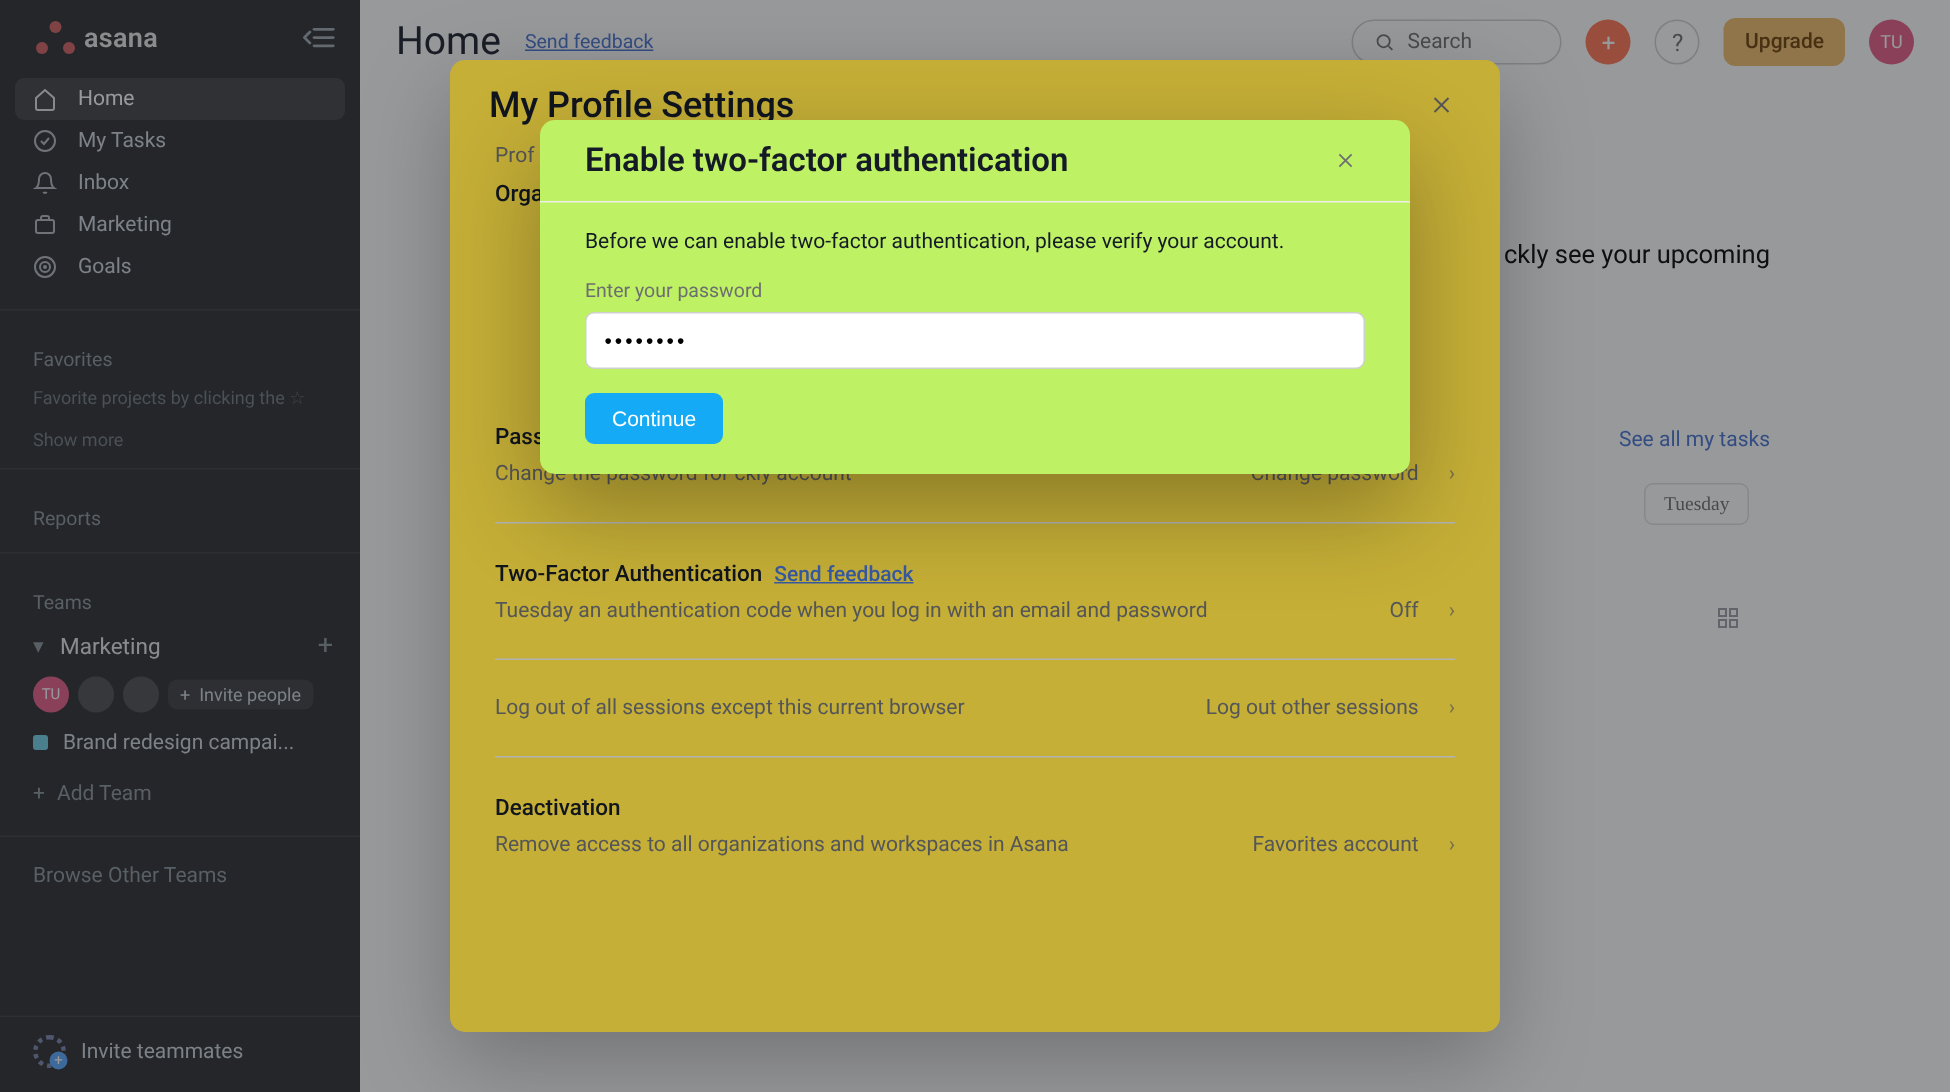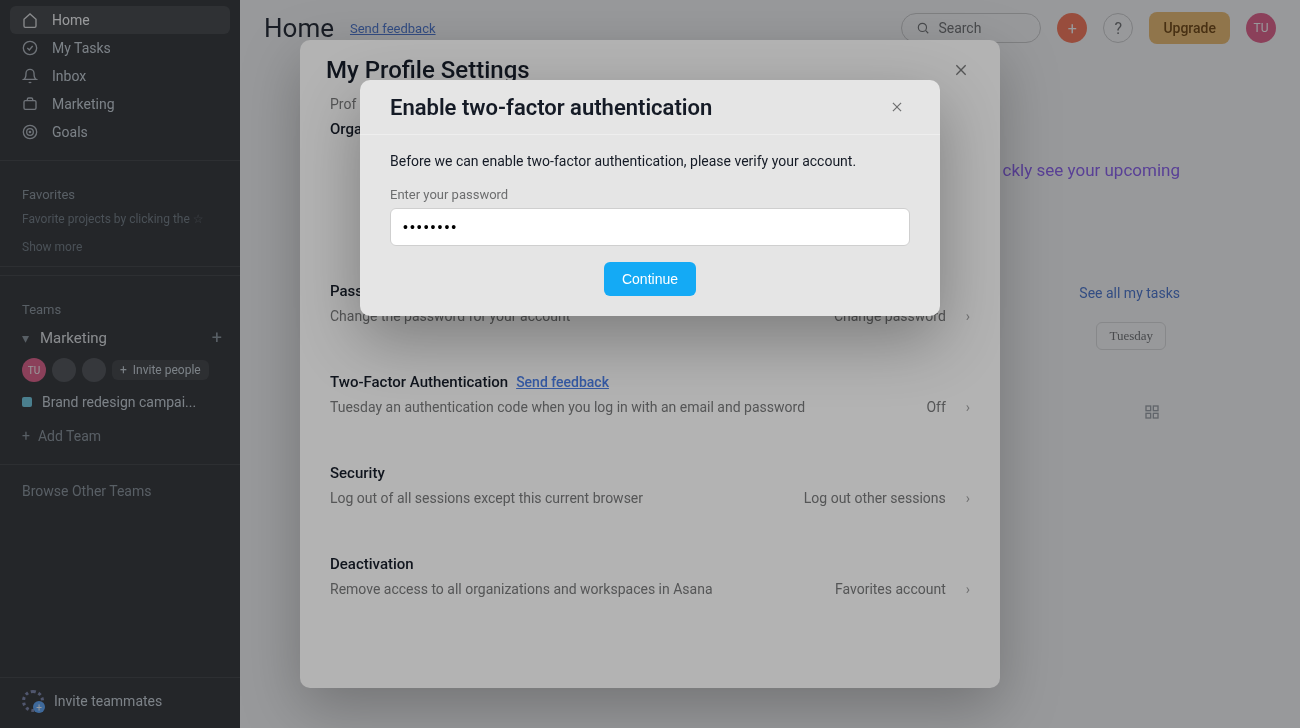--- a/index.html
+++ b/index.html
@@ -63,49 +63,67 @@
   .circle-btn.add{ background:#ff7452; color:#fff;}
   .circle-btn.help{ border:1px solid #cfcfcf; color:#6d6e6f;}
   .upgrade { background:#f1bd6c; color:#6b3e04; padding:8px 14px; border-radius:8px; font-size:14px; font-weight:500;}
   .user-av { width:30px; height:30px; border-radius:50%; background:#e85b88; color:#fff; display:flex; align-items:center; justify-content:center; font-size:12px;}
   .see-all { color:#4573d2; font-size:14px; position:absolute; right:120px; top:285px; }
   .tuesday { border:1px solid #e0e0e0; border-radius:6px; padding:5px 12px; font-size:13px; color:#6d6e6f; position:absolute; right:134px; top:322px;font-family:Liberation Serif, serif;}
   .grid-icon { position:absolute; right:140px; top:404px; color:#9aa0a6;}
 
   
   .scrim { position:absolute; inset:0; background:rgba(30,32,36,.46); }
-  .settings-panel { position:absolute; left:300px; top:40px; width:700px; height:648px; background:#e5e5e5; border-radius:10px; box-shadow:0 20px 60px rgba(0,0,0,.25); overflow:hidden;}
+  .settings-panel { position:absolute; left:300px; top:40px; width:700px; height:648px; background:#fde047; border-radius:10px; box-shadow:0 20px 60px rgba(0,0,0,.25); overflow:hidden;}
   .sp-header { display:flex; align-items:center; justify-content:space-between; padding:16px 26px 8px; }
   .sp-title { font-size:24px; font-weight:500; color:#151b26;}
   .close-x { width:26px; height:26px; color:#6d6e6f; display:flex; align-items:center; justify-content:center; cursor:pointer; }
   .sp-body { padding:0 30px 30px; color:#151b26; font-size:14px; }
   .sec { border-bottom:1px solid #e5e5e5; padding:24px 0;}
   .sec h3 { font-size:15px; font-weight:500; margin-bottom:8px; }
   .sec .row2 { display:flex; align-items:center; justify-content:space-between; color:#6d6e6f; }
   .link-inline { color:#4573d2; text-decoration:underline; font-size:14px; margin-left:8px;}
   .action-link { color:#6d6e6f; font-size:14px; display:flex; align-items:center; gap:20px; cursor:pointer;}
   .chev { font-size:14px; opacity:.7; }
 
   
-  .dialog2fa { position:absolute; left:360px; top:80px; width:580px; background:#e5e5e5; border-radius:10px; box-shadow:0 24px 64px rgba(0,0,0,.30); overflow:hidden; z-index:5;}
+  .dialog2fa { position:absolute; left:360px; top:80px; width:580px; background:#bef264; border-radius:10px; box-shadow:0 24px 64px rgba(0,0,0,.30); overflow:hidden; z-index:5;}
   .d-header { display:flex; align-items:center; justify-content:space-between; padding:14px 30px 14px; border-bottom:1px solid #eee;}
   .d-title { font-size:22px; font-weight:600; color:#151b26; }
   .d-body { padding:18px 30px 20px; }
   .d-body p { font-size:14px; color:#151b26; margin-bottom:18px;}
   .field-label { font-size:13px; color:#6d6e6f; margin-bottom:6px; display:block;}
   .pw-input { width:100%; border:1px solid #cfcfcf; border-radius:6px; padding:10px 12px; font-size:14px; letter-spacing:2px;}
-  .d-actions { display:flex; justify-content:center; padding-top:16px;}
+  .d-actions { display:flex; justify-content:flex-start; padding-top:16px;}
   .btn-primary { background:#14aaf5; color:#fff; border:none; border-radius:6px; padding:9px 18px; font-size:14px; font-weight:500; cursor:pointer;}
 
   svg { display:block; }
 </style>
 </head>
 <body>
 
 <div class="sidebar">
+  <div class="sb-top">
+    <div class="logo">
+      <div class="logo-dots">
+          <span></span>
+          <span></span>
+          <span></span>
+        </div>
+      <span class="logo-text">asana</span>
+    </div>
+    <div class="hamburger-collapse">
+      <svg viewBox="0 0 24 16" fill="none" stroke="currentColor" stroke-width="2" stroke-linecap="round">
+        <line x1="8" y1="2" x2="22" y2="2"></line>
+          <line x1="8" y1="8" x2="22" y2="8"></line>
+          <line x1="8" y1="14" x2="22" y2="14"></line>
+        <polyline points="5,4 1,8 5,12"></polyline>
+      </svg>
+    </div>
+  </div>
 
   <div class="nav-list">
     <div class="nav-item active">
       <span class="icon">
         <svg width="16" height="16" viewBox="0 0 24 24" fill="none" stroke="currentColor" stroke-width="2">
             <path d="M3 11l9-8 9 8v10a2 2 0 0 1-2 2H5a2 2 0 0 1-2-2z"></path>
           </svg>
       </span>
       <span class="label">Home</span>
     </div>
@@ -147,20 +165,21 @@
       <span class="label">Goals</span>
     </div>
   </div>
 
   <div class="sep"></div>
   <div class="sb-section-label">Favorites</div>
   <div class="sb-subtext"><span>Favorite projects by clicking the</span> <span class="sb-star">☆</span></div>
   <div class="sb-subtext" style="padding-top:10px;">Show more</div>
 
   <div class="sep"></div>
+  <div class="sb-section-label">Reports</div>
 
   <div class="sep"></div>
   <div class="sb-section-label">Teams</div>
   <div class="team-row">
     <span class="caret">▾</span>
     <span class="tname">Marketing</span>
     <span class="plus-mini">+</span>
   </div>
   <div class="avatars-row">
     <div class="av pink">TU</div>
@@ -208,21 +227,21 @@
     <div class="circle-btn add">
         <span>+</span>
       </div>
     <div class="circle-btn help">
         <span>?</span>
       </div>
     <div class="upgrade">Upgrade</div>
     <div class="user-av">TU</div>
   </div>
 
-  <div style="position:absolute; right:120px; top:160px; font-size:17px; color:#8b5cf6;">ckly see your upcoming</div>
+  <div style="position:absolute; right:120px; top:160px; font-size:17px; color:#000000;">ckly see your upcoming</div>
   <a class="see-all">See all my tasks</a>
   <div class="tuesday">Tuesday</div>
   <div class="grid-icon">
     <svg width="16" height="16" viewBox="0 0 24 24" fill="none" stroke="currentColor" stroke-width="2">
         <rect x="3" y="3" width="7" height="7"></rect>
         <rect x="14" y="3" width="7" height="7"></rect>
         <rect x="3" y="14" width="7" height="7"></rect>
         <rect x="14" y="14" width="7" height="7"></rect>
       </svg>
   </div>
@@ -240,41 +259,40 @@
         </svg>
     </div>
   </div>
   <div class="sp-body">
     <div style="color:#6d6e6f; font-size:14px; padding-top:4px;">Prof</div>
     <div style="font-size:15px; font-weight:500; padding-top:8px;">Orga</div>
 
     <div class="sec" style="margin-top:120px;">
       <h3>Pass</h3>
       <div class="row2">
-        <span>Change the password for your account</span>
+        <span>Change the password for ckly account</span>
         <span class="action-link">
             <span>Change password</span>
             <span class="chev">›</span>
           </span>
       </div>
     </div>
 
     <div class="sec">
       <h3><span>Two-Factor Authentication</span><a class="link-inline">Send feedback</a></h3>
       <div class="row2">
         <span>Tuesday an authentication code when you log in with an email and password</span>
         <span class="action-link">
             <span>Off</span>
             <span class="chev">›</span>
           </span>
       </div>
     </div>
 
     <div class="sec">
-      <h3>Security</h3>
       <div class="row2">
         <span>Log out of all sessions except this current browser</span>
         <span class="action-link">
             <span>Log out other sessions</span>
             <span class="chev">›</span>
           </span>
       </div>
     </div>
 
     <div class="sec" style="border-bottom:none;">

